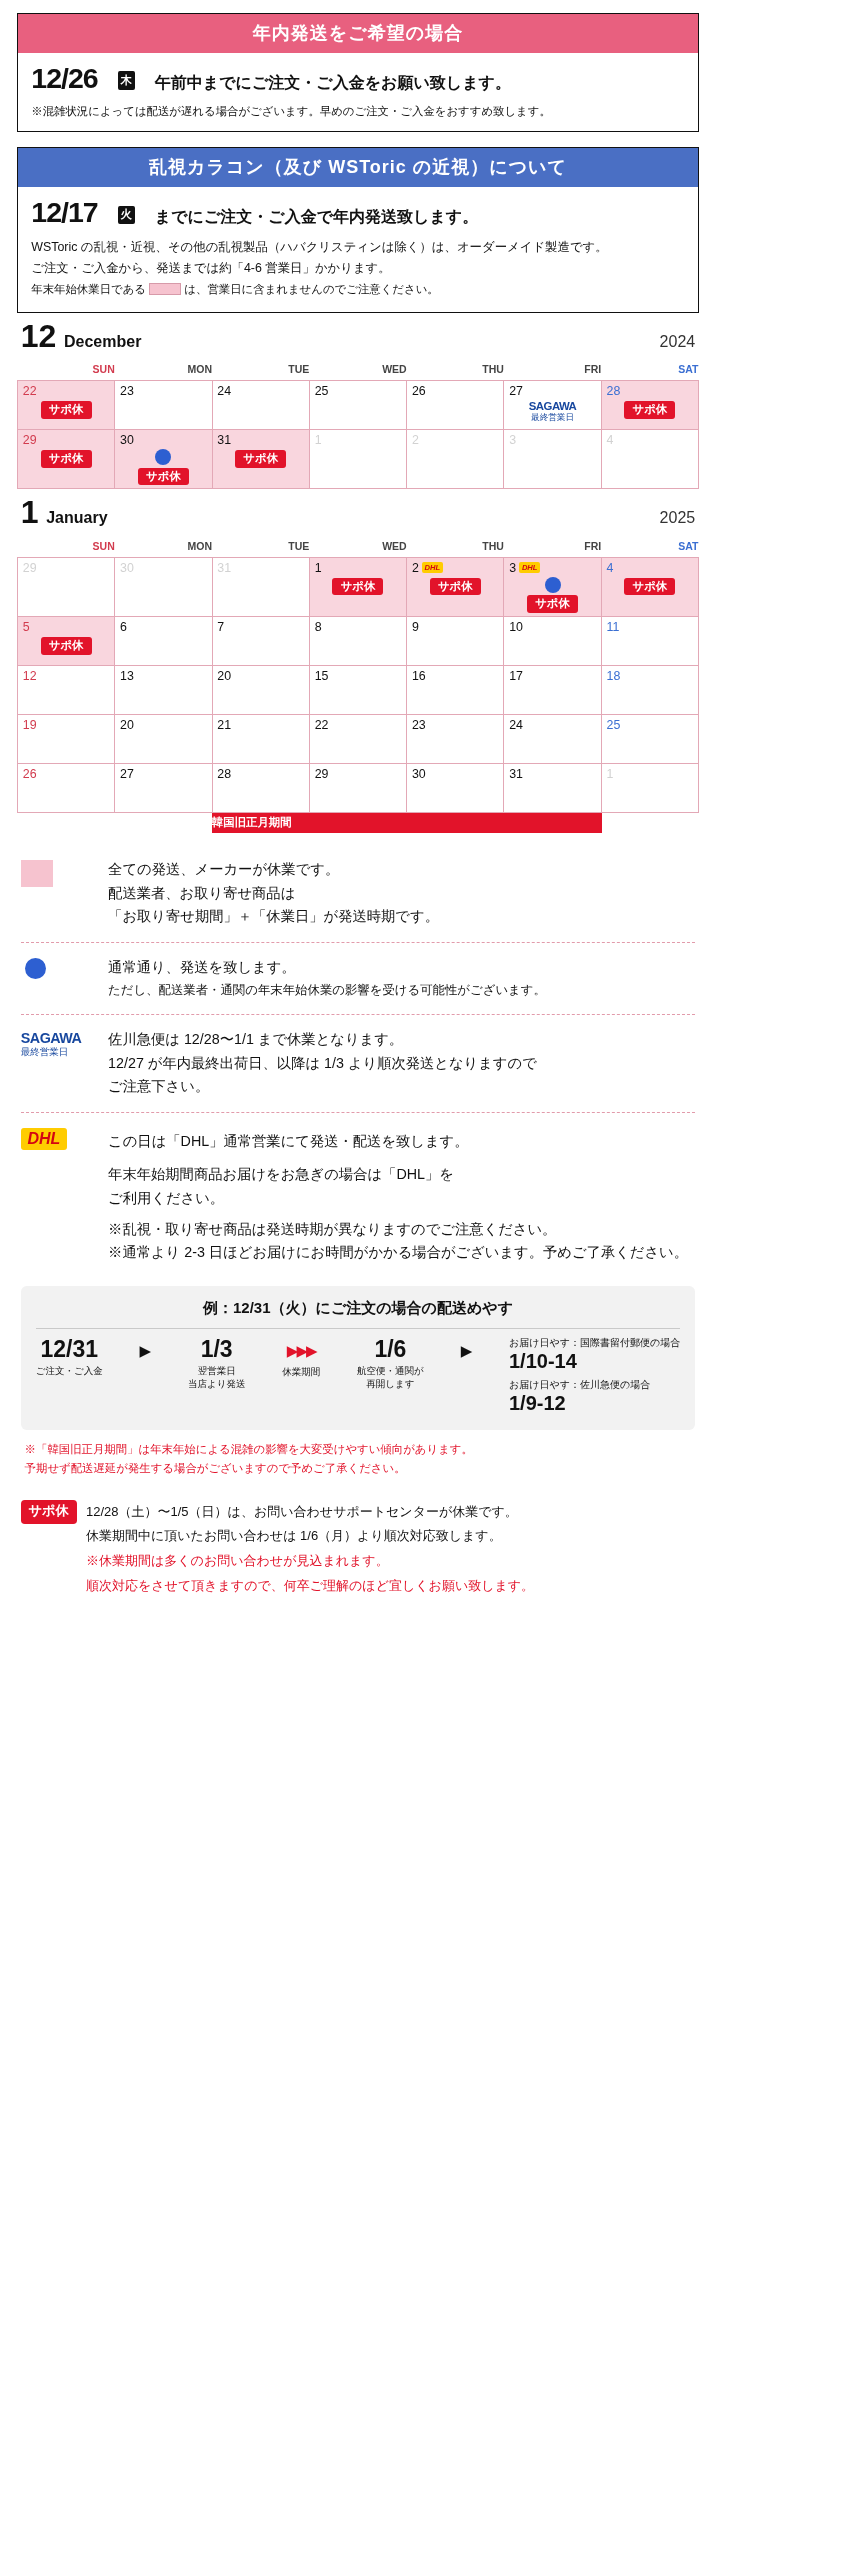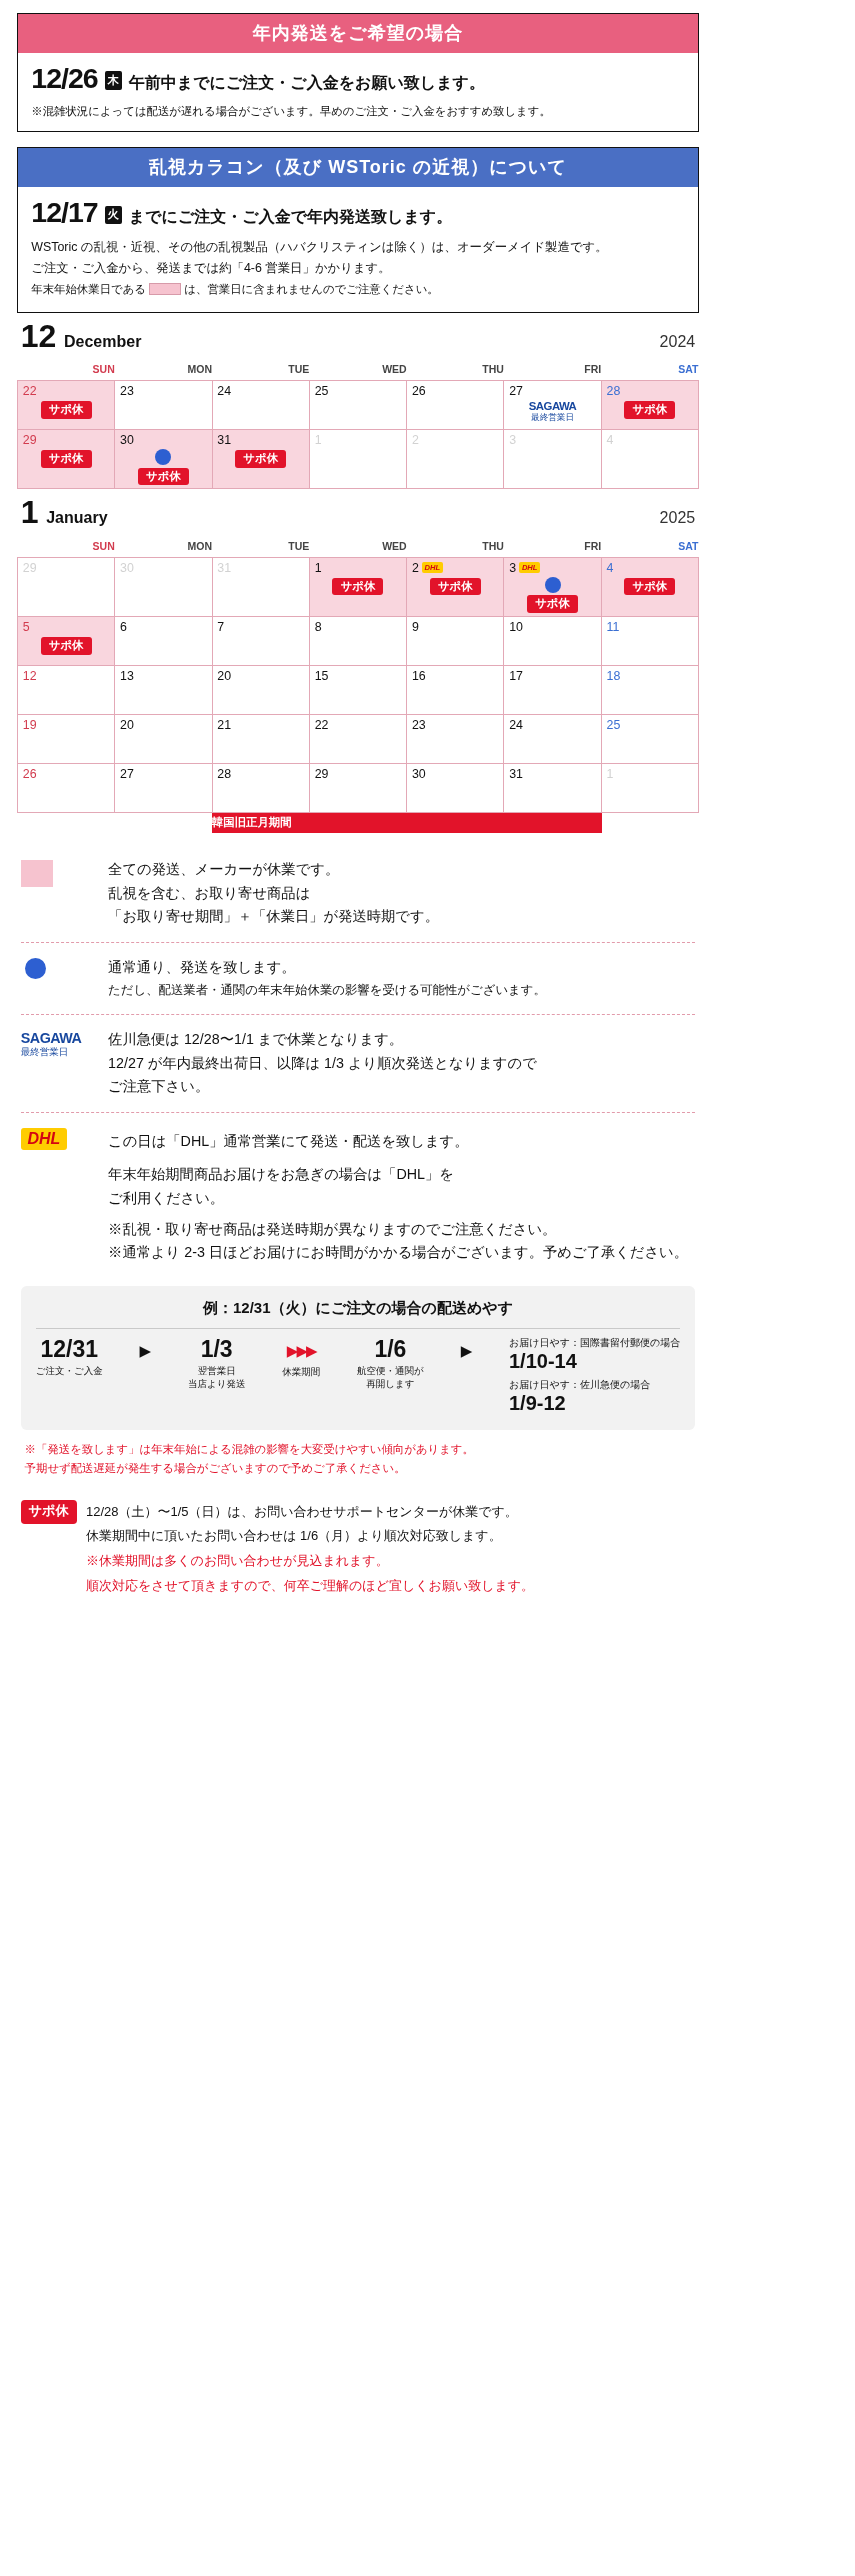--- a/index.html
+++ b/index.html
@@ -18,21 +18,21 @@
     text-align: center;
     font-size: 18px;
     font-weight: bold;
     color: #fff;
     padding: 6.7px 0 7.6px;
     letter-spacing: 1px;
   }
   .notice-head.pink { background: #e8607f; }
   .notice-head.blue { background: #4a6fc4; }
   .notice-body { padding: 9.5px 13.3px 11.4px; }
-  .big-line { display: flex; align-items: baseline; gap: 7px; }
+  .big-line { display: flex; align-items: baseline; gap: 20px; }
   .date-big { font-size: 28.5px; font-weight: bold; letter-spacing: -1px; }
   .daychip {
     display: inline-block;
     background: #111; color: #fff;
     font-size: 11.4px; font-weight: bold;
     padding: 1.9px 2.9px; border-radius: 1.9px;
     position: relative; top: -3.8px;
   }
   .big-text { font-size: 16px; font-weight: bold; }
   .small-note { font-size: 11.4px; line-height: 1.6; margin-top: 6.7px; }
@@ -290,21 +290,21 @@
     </div>
 
   <div class="legend">
 
     <div class="lrow">
       <div class="lmark">
         <span class="sw-pink"></span>
       </div>
       <div class="ltext">
         <div>全ての発送、メーカーが休業です。</div>
-        <div>乱視を含む、お取り寄せ商品は</div>
+        <div>配送業者、お取り寄せ商品は</div>
         <div>「お取り寄せ期間」＋「休業日」が発送時期です。</div>
       </div>
     </div>
 
     <hr class="dashed">
 
     <div class="lrow">
       <div class="lmark">
         <span class="sw-blue"></span>
       </div>
@@ -382,21 +382,21 @@
       <div class="ex-right">
         <div class="lbl">お届け日やす：国際書留付郵便の場合</div>
         <div class="val">1/10-14</div>
         <div class="lbl" style="margin-top:4.8px;">お届け日やす：佐川急便の場合</div>
         <div class="val">1/9-12</div>
       </div>
     </div>
   </div>
 
   <div class="ex-note" style="margin: 9.5px 7.6px 0;">
-    <div>※「発送を致します」は年末年始による混雑の影響を大変受けやすい傾向があります。</div>
+    <div>※「韓国旧正月期間」は年末年始による混雑の影響を大変受けやすい傾向があります。</div>
     <div>予期せず配送遅延が発生する場合がございますので予めご了承ください。</div>
   </div>
 
   <div class="footer">
     <div class="sapo-badge">サポ休</div>
     <div class="footer-text">
       <div>12/28（土）〜1/5（日）は、お問い合わせサポートセンターが休業です。</div>
       <div>休業期間中に頂いたお問い合わせは 1/6（月）より順次対応致します。</div>
       <div class="red">※休業期間は多くのお問い合わせが見込まれます。</div>
       <div class="red">順次対応をさせて頂きますので、何卒ご理解のほど宜しくお願い致します。</div>

